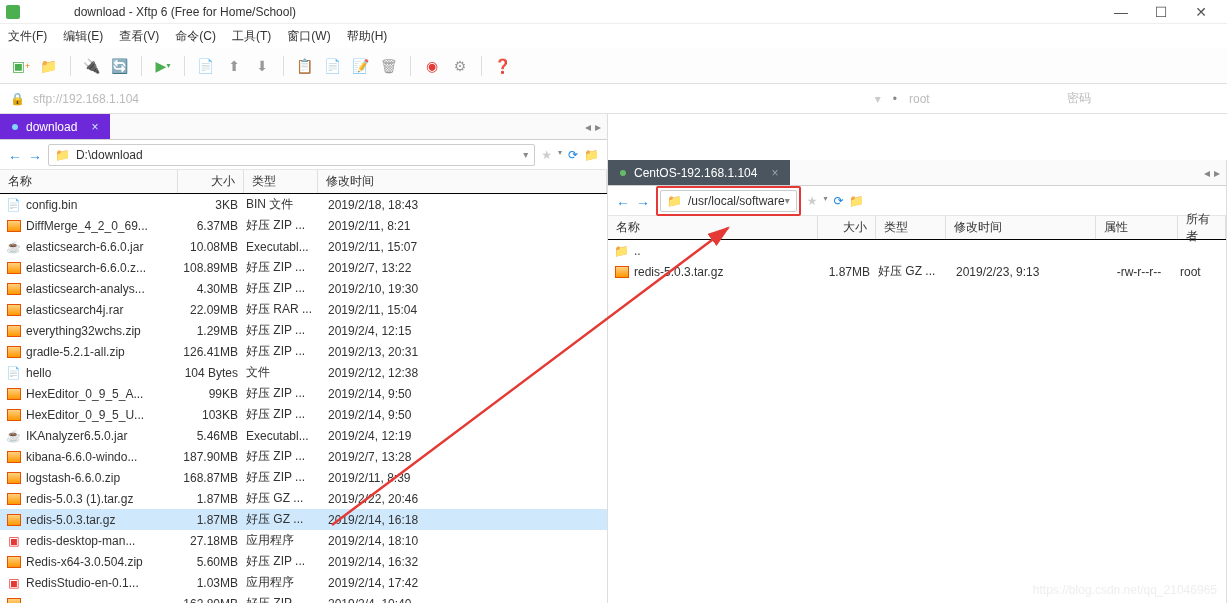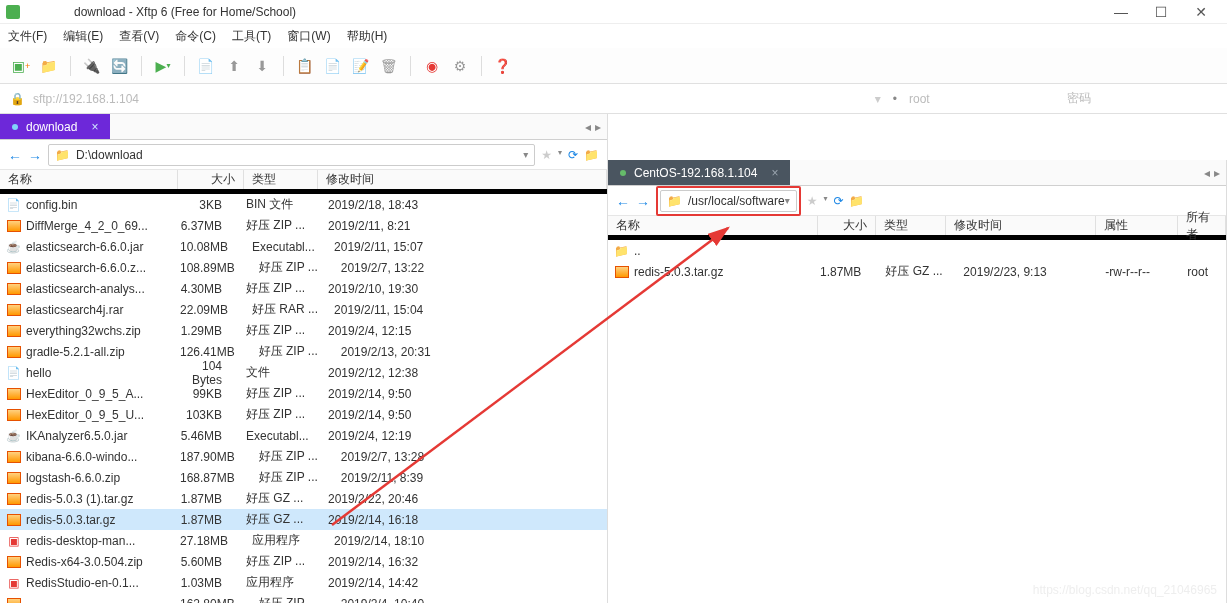--- a/index.html
+++ b/index.html
@@ -38,35 +38,35 @@
 .tab .x2 { color: #9aa5af; margin-left: 6px; }
 .tabbar .nav { margin-left: auto; display: flex; gap: 4px; padding-right: 6px; color: #888; }
 .navrow { height: 30px; display: flex; align-items: center; padding: 0 8px; gap: 6px; border-bottom: 1px solid #e6e6e6; }
 .navrow .arrow { color: #1e88e5; font-size: 14px; }
 .navrow .pathbox { flex: 1; display: flex; align-items: center; height: 22px; border: 1px solid #ccc; border-radius: 2px; padding: 0 6px; background: #fff; }
 .navrow .pathbox .folder { color: #f5a623; margin-right: 6px; }
 .navrow .pathbox .text { flex: 1; font-size: 12px; color: #333; }
 .navrow .pathbox .chev { color: #888; font-size: 10px; }
 .navrow .redbox { border: 2px solid #e53935; border-radius: 2px; padding: 2px; }
 .navrow .icons { display: flex; gap: 6px; color: #888; }
-.header { height: 24px; display: flex; align-items: flex-start; border-bottom: 5px solid #000000; background: #fafafa; font-size: 12px; }
+.header { height: 24px; display: flex; align-items: flex-start; border-bottom: 1px solid #000000; background: #fafafa; font-size: 12px; }
 .header .col { padding: 0 8px; color: #333; border-right: 1px solid #e0e0e0; height: 100%; display: flex; align-items: center; }
 .filelist { flex: 1; overflow: hidden; position: relative; }
 .row { height: 21px; display: flex; align-items: center; font-size: 12px; }
 .row.sel { background: #cfe8fc; }
 .row .icon { width: 16px; height: 14px; margin: 0 4px 0 6px; display: flex; align-items: center; justify-content: center; font-size: 12px; }
 .row .name { flex: 0 0 154px; overflow: hidden; white-space: nowrap; text-overflow: ellipsis; }
-.row .size { flex: 0 0 66px; text-align: right; padding-right: 24px; }
+.row .size { flex: 0 0 66px; text-align: right; padding-right: 8px; }
 .row .type { flex: 0 0 74px; overflow: hidden; white-space: nowrap; text-overflow: ellipsis; }
 .row .date { flex: 1; padding-left: 8px; }
 .right .row .name { flex: 0 0 186px; }
 .right .row .size { flex: 0 0 58px; }
 .right .row .type { flex: 0 0 70px; }
 .right .row .date { flex: 0 0 150px; }
-.right .row .attr { flex: 0 0 82px; }
+.right .row .attr { flex: 0 0 82px; text-align: center; }
 .right .row .owner { flex: 1; }
 .archive { background: linear-gradient(#ffd180, #ff9800); border: 1px solid #e65100; width: 14px; height: 12px; }
 .file { color: #bbb; }
 .folder-ic { color: #f5a623; }
 .exe { color: #e53935; }
 .jar { color: #e53935; }
 svg.arrow-line { position: absolute; left: 0; top: 0; pointer-events: none; z-index: 100; }
 .watermark { position: absolute; right: 10px; bottom: 6px; color: #eee; font-size: 12px; z-index: 50; }
 </style>
 </head>
@@ -322,21 +322,21 @@
           <div class="type">好压 ZIP ...</div>
           <div class="date">2019/2/14, 16:32</div>
         </div>
         <div class="row">
           <div class="icon">
             <span class="exe">▣</span>
           </div>
           <div class="name">RedisStudio-en-0.1...</div>
           <div class="size">1.03MB</div>
           <div class="type">应用程序</div>
-          <div class="date">2019/2/14, 14:42</div>
+          <div class="date">2019/2/14, 17:42</div>
         </div>
         <div class="row">
           <div class="icon">
             <div class="archive"></div>
           </div>
           <div class="name">...</div>
           <div class="size">162.80MB</div>
           <div class="type">好压 ZIP</div>
           <div class="date">2019/2/4, 10:40</div>
         </div>

